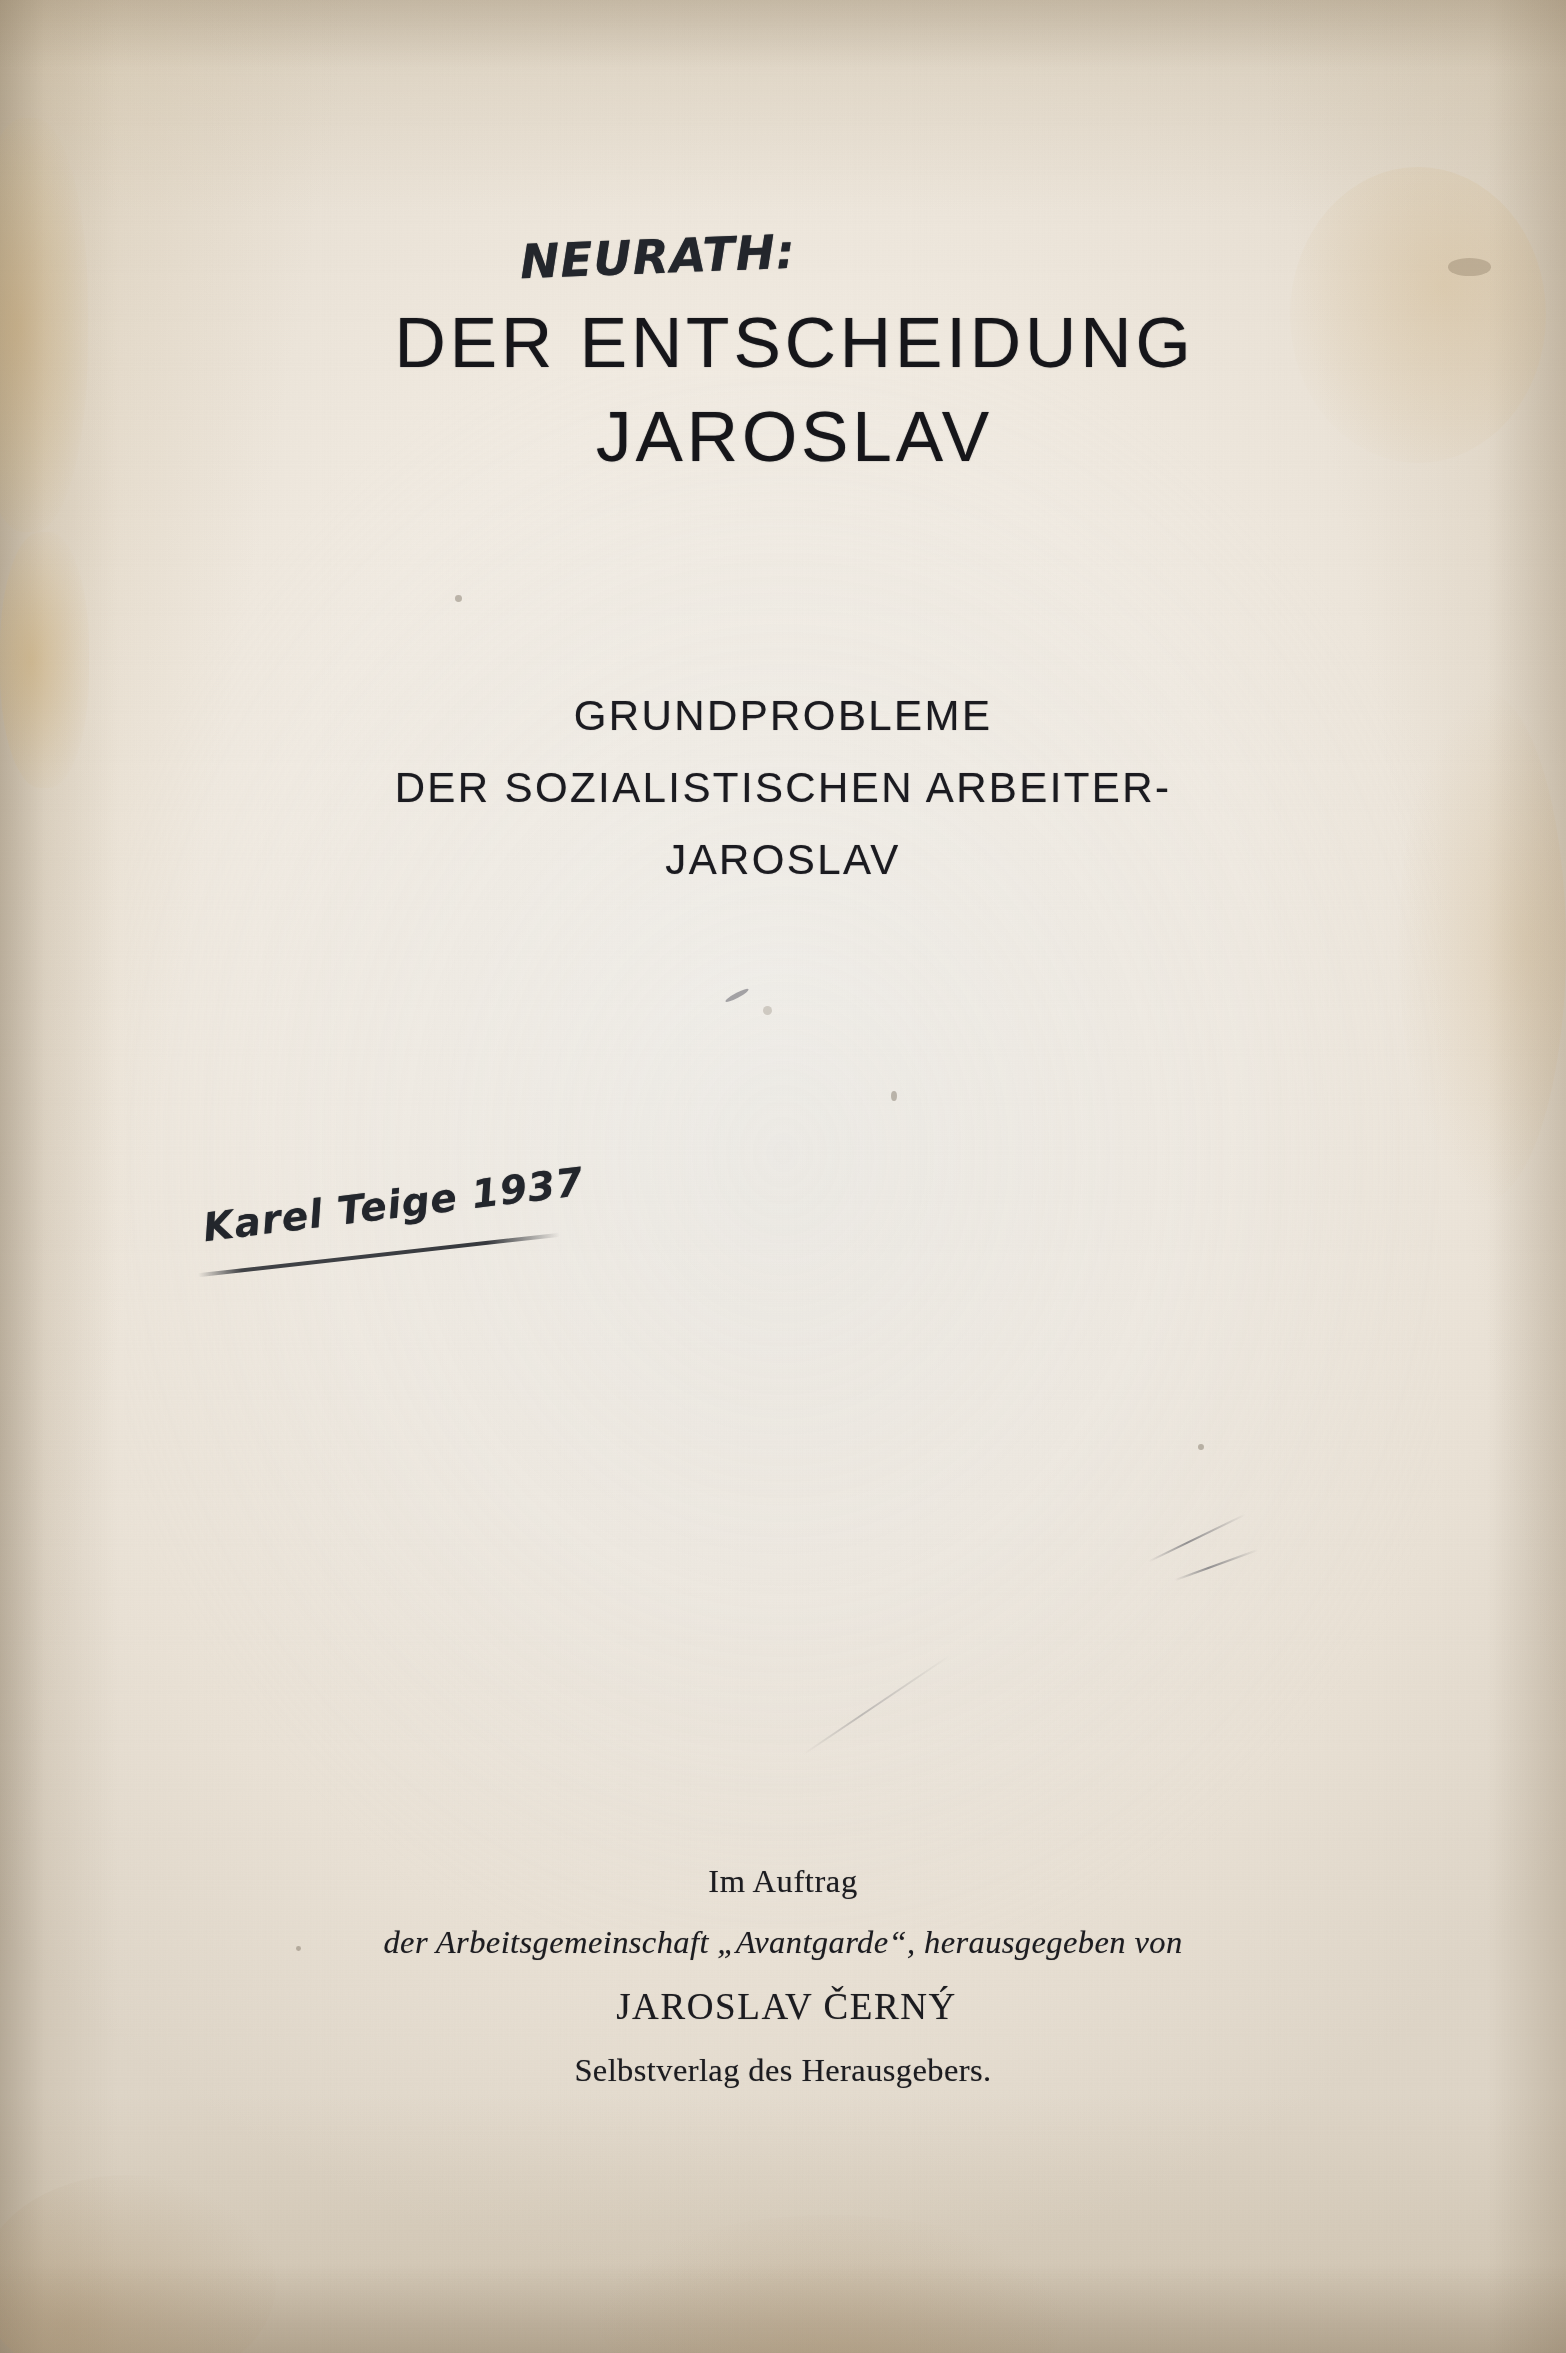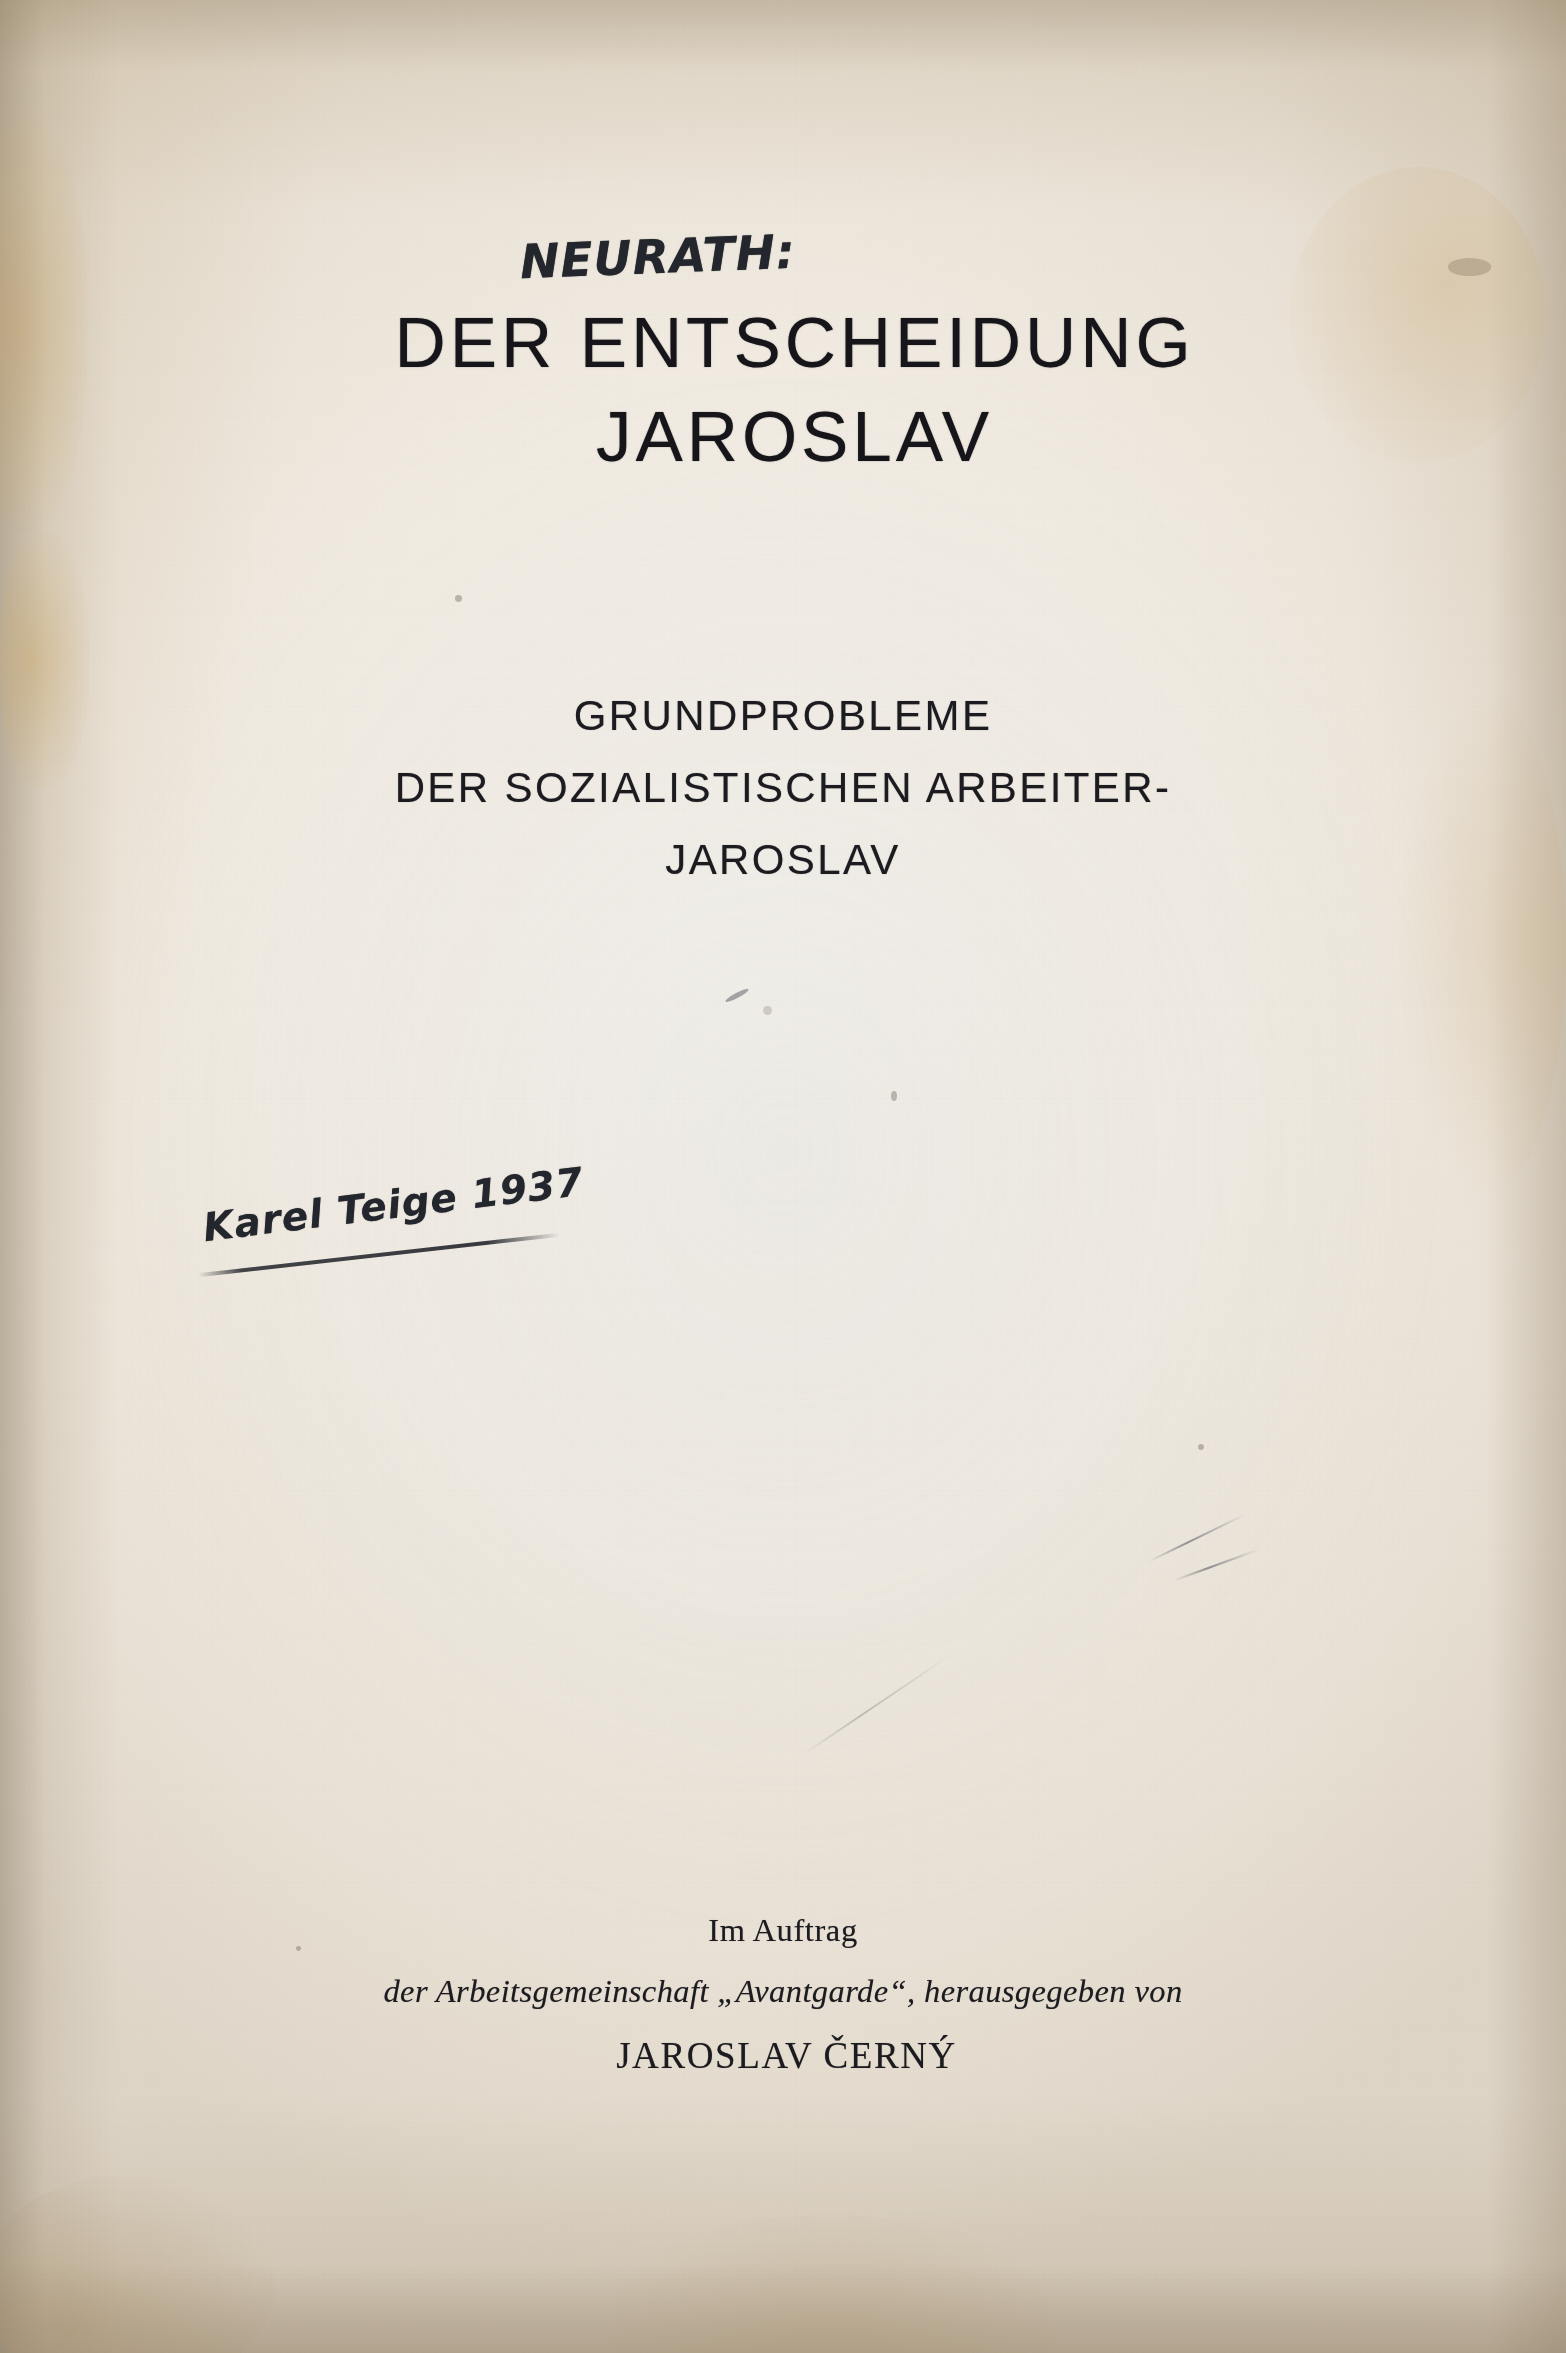--- a/index.html
+++ b/index.html
@@ -275,16 +275,17 @@
     <div class="t-sub">JAROSLAV</div>
   </div>
 
   <div class="hand hand-owner">Karel Teige 1937</div>
   <div class="hand-underline"></div>
 
   <div class="imprint">
     <div class="imp-line imp-1">Im Auftrag</div>
     <div class="imp-line imp-2">der Arbeitsgemeinschaft „Avantgarde“, herausgegeben von</div>
     <div class="imp-line imp-3">JAROSLAV ČERNÝ</div>
+    <div class="imp-line imp-4">Selbstverlag des Herausgebers.</div>
   </div>
 
 </div>
 
 
 </body></html>

